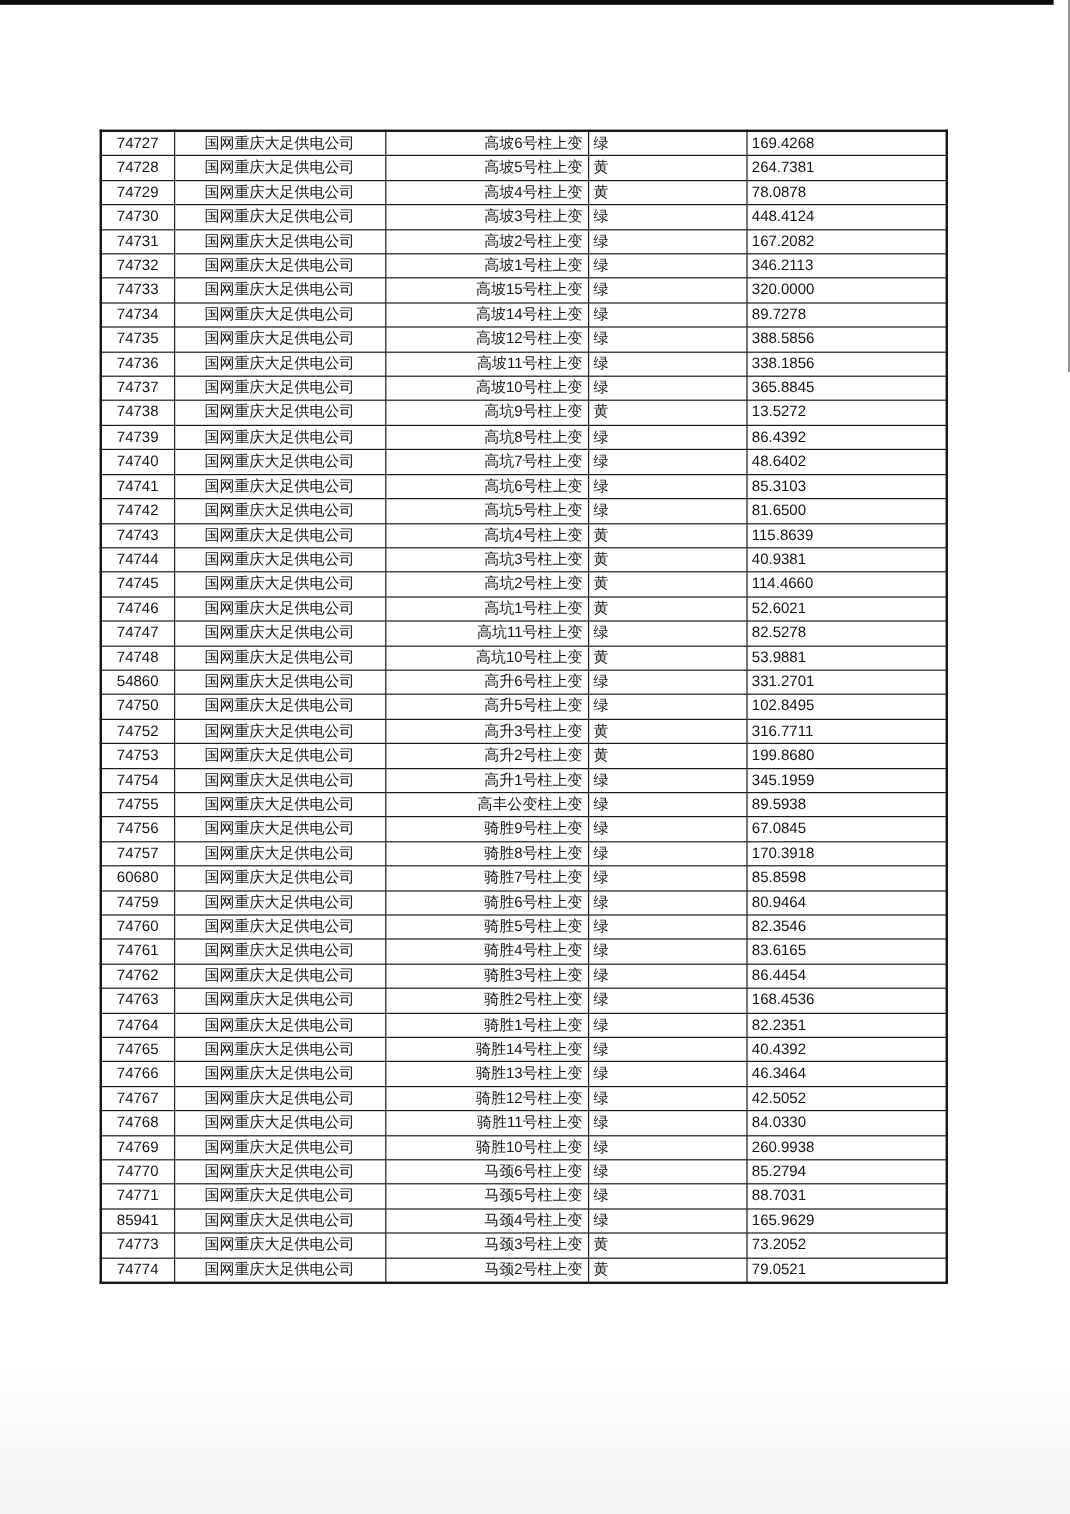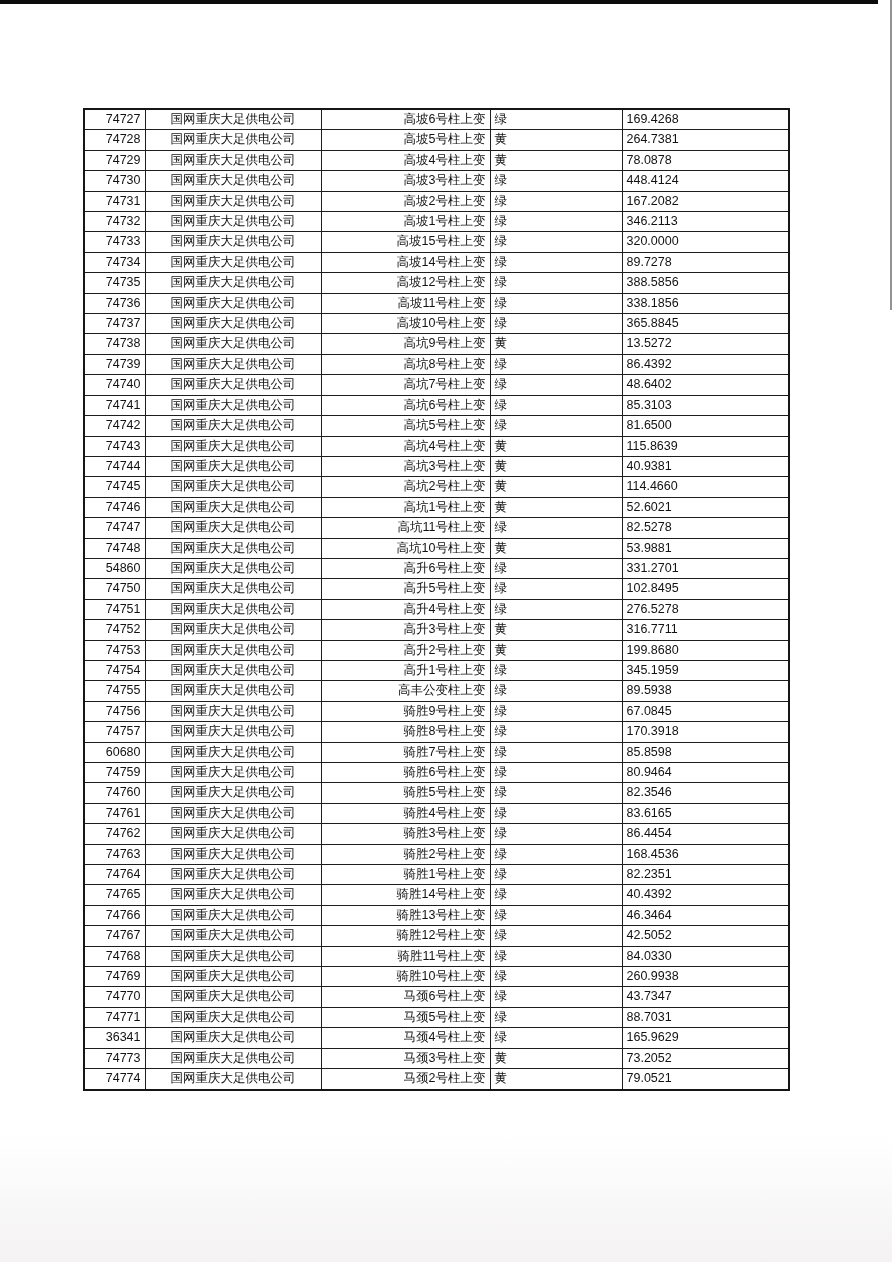--- a/index.html
+++ b/index.html
@@ -44,21 +44,21 @@
   table.data-table td {
     border: 1px solid #1d1d1d;
     height: 19.4px;
     font-size: 12.5px;
     line-height: 19.4px;
     padding: 0 4px;
     white-space: nowrap;
     overflow: hidden;
     vertical-align: middle;
   }
-  td.c0 { text-align: right; padding: 0; font-size: 12px; }
+  td.c0 { text-align: center; padding: 0; font-size: 12px; }
   td.c1 { text-align: center; }
   td.c2 { text-align: right; }
   td.c3 { text-align: left; }
   td.c4 { text-align: left; padding: 0; font-size: 12px; }
 </style>
 </head>
 <body>
 
 <div class="top-line"></div>
 <div class="right-edge"></div>
@@ -234,27 +234,20 @@
         <td class="c4">331.2701</td>
       </tr>
       <tr>
         <td class="c0">74750</td>
         <td class="c1">国网重庆大足供电公司</td>
         <td class="c2">高升5号柱上变</td>
         <td class="c3">绿</td>
         <td class="c4">102.8495</td>
       </tr>
       <tr>
-        <td class="c0">74751</td>
-        <td class="c1">国网重庆大足供电公司</td>
-        <td class="c2">高升4号柱上变</td>
-        <td class="c3">绿</td>
-        <td class="c4">276.5278</td>
-      </tr>
-      <tr>
         <td class="c0">74752</td>
         <td class="c1">国网重庆大足供电公司</td>
         <td class="c2">高升3号柱上变</td>
         <td class="c3">黄</td>
         <td class="c4">316.7711</td>
       </tr>
       <tr>
         <td class="c0">74753</td>
         <td class="c1">国网重庆大足供电公司</td>
         <td class="c2">高升2号柱上变</td>
@@ -371,31 +364,31 @@
         <td class="c1">国网重庆大足供电公司</td>
         <td class="c2">骑胜10号柱上变</td>
         <td class="c3">绿</td>
         <td class="c4">260.9938</td>
       </tr>
       <tr>
         <td class="c0">74770</td>
         <td class="c1">国网重庆大足供电公司</td>
         <td class="c2">马颈6号柱上变</td>
         <td class="c3">绿</td>
-        <td class="c4">43.7347</td>
+        <td class="c4">85.2794</td>
       </tr>
       <tr>
         <td class="c0">74771</td>
         <td class="c1">国网重庆大足供电公司</td>
         <td class="c2">马颈5号柱上变</td>
         <td class="c3">绿</td>
         <td class="c4">88.7031</td>
       </tr>
       <tr>
-        <td class="c0">36341</td>
+        <td class="c0">85941</td>
         <td class="c1">国网重庆大足供电公司</td>
         <td class="c2">马颈4号柱上变</td>
         <td class="c3">绿</td>
         <td class="c4">165.9629</td>
       </tr>
       <tr>
         <td class="c0">74773</td>
         <td class="c1">国网重庆大足供电公司</td>
         <td class="c2">马颈3号柱上变</td>
         <td class="c3">黄</td>

